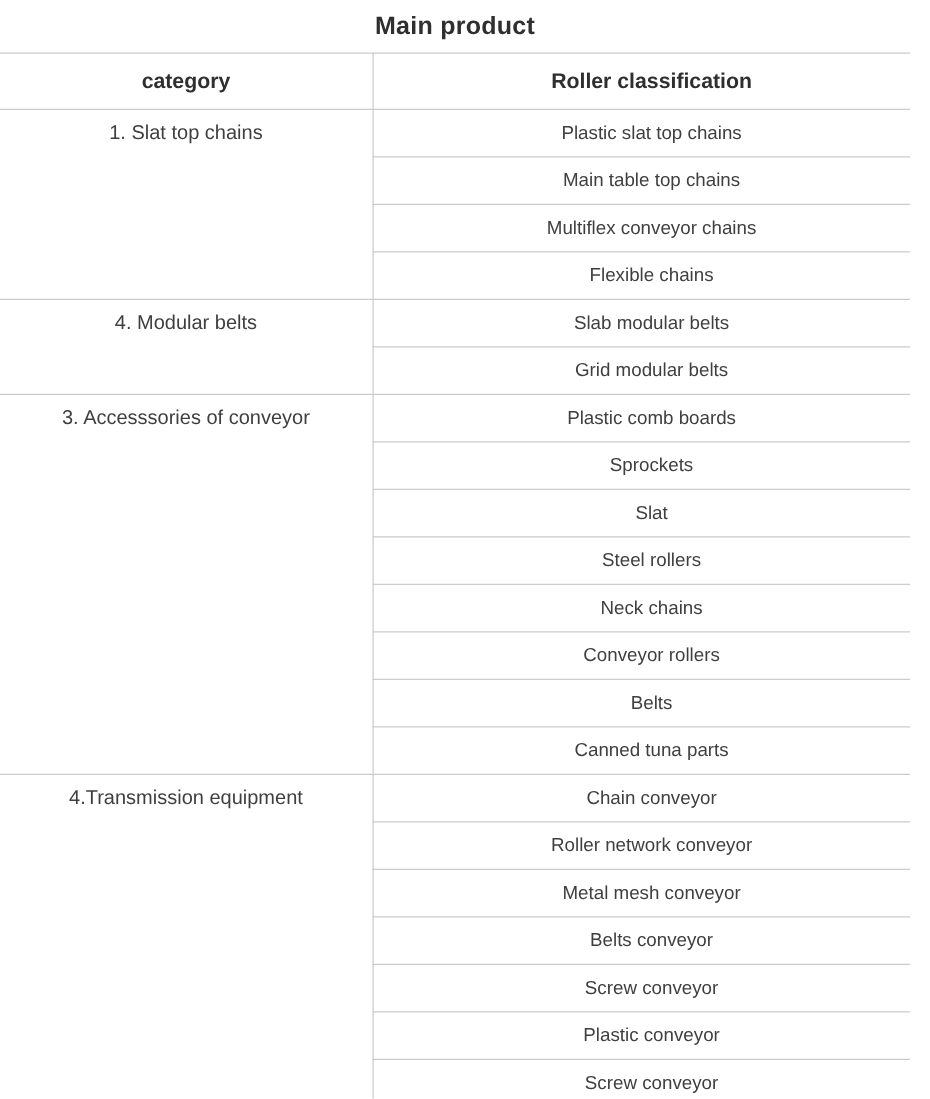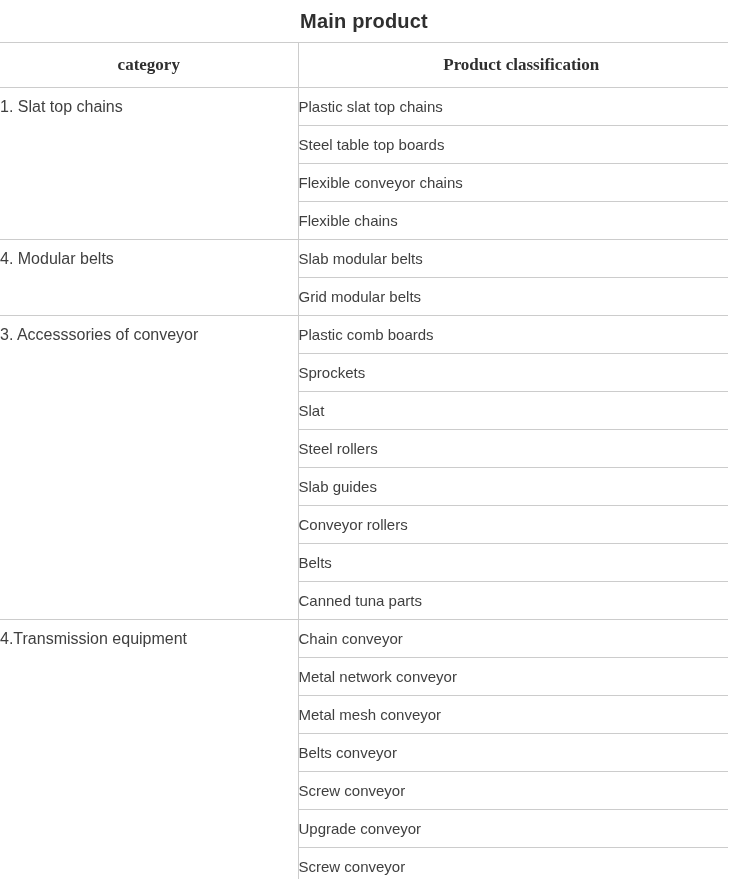--- a/index.html
+++ b/index.html
@@ -28,31 +28,31 @@
     border-collapse:collapse;
     table-layout:fixed;
   }
   col.col-category{width:298px;}
   col.col-classification{width:446px;}
   .product-table th{
     height:45px;
     border-top:1px solid var(--border);
     border-bottom:1px solid var(--border);
     font-size:17px;font-weight:bold;color:var(--text-strong);
-    text-align:center;vertical-align:middle;font-family:Liberation Serif, serif;
+    text-align:center;vertical-align:middle;
   }
   .product-table th:first-child,
   .product-table td.category-cell{
     border-right:1px solid var(--border);
   }
   .product-table td{
     height:38px;
     border-bottom:1px solid var(--border);
     font-size:15px;color:var(--text-body);
-    vertical-align:middle;
+    text-align:center;vertical-align:middle;
     background:var(--bg);
   }
   .product-table td.category-cell{
     vertical-align:top;
     padding-top:9px;
     font-size:16px;
     line-height:19px;
   }
 </style>
 </head>
@@ -62,34 +62,34 @@
   <div class="title">Main product</div>
 
   <table class="product-table">
     <colgroup>
       <col class="col-category">
       <col class="col-classification">
     </colgroup>
     <thead>
       <tr>
         <th>category</th>
-        <th>Product classification</th>
+        <th>Roller classification</th>
       </tr>
     </thead>
     <tbody>
 
       <tr>
         <td class="category-cell" rowspan="4">1. Slat top chains</td>
         <td>Plastic slat top chains</td>
       </tr>
       <tr>
-        <td>Steel table top boards</td>
+        <td>Main table top chains</td>
       </tr>
       <tr>
-        <td>Flexible conveyor chains</td>
+        <td>Multiflex conveyor chains</td>
       </tr>
       <tr>
         <td>Flexible chains</td>
       </tr>
 
       <tr>
         <td class="category-cell" rowspan="2">4. Modular belts</td>
         <td>Slab modular belts</td>
       </tr>
       <tr>
@@ -103,49 +103,49 @@
       <tr>
         <td>Sprockets</td>
       </tr>
       <tr>
         <td>Slat</td>
       </tr>
       <tr>
         <td>Steel rollers</td>
       </tr>
       <tr>
-        <td>Slab guides</td>
+        <td>Neck chains</td>
       </tr>
       <tr>
         <td>Conveyor rollers</td>
       </tr>
       <tr>
         <td>Belts</td>
       </tr>
       <tr>
         <td>Canned tuna parts</td>
       </tr>
 
       <tr>
         <td class="category-cell" rowspan="7">4.Transmission equipment</td>
         <td>Chain conveyor</td>
       </tr>
       <tr>
-        <td>Metal network conveyor</td>
+        <td>Roller network conveyor</td>
       </tr>
       <tr>
         <td>Metal mesh conveyor</td>
       </tr>
       <tr>
         <td>Belts conveyor</td>
       </tr>
       <tr>
         <td>Screw conveyor</td>
       </tr>
       <tr>
-        <td>Upgrade conveyor</td>
+        <td>Plastic conveyor</td>
       </tr>
       <tr>
         <td>Screw conveyor</td>
       </tr>
     </tbody>
   </table>
 </div>
 
 </body></html>

